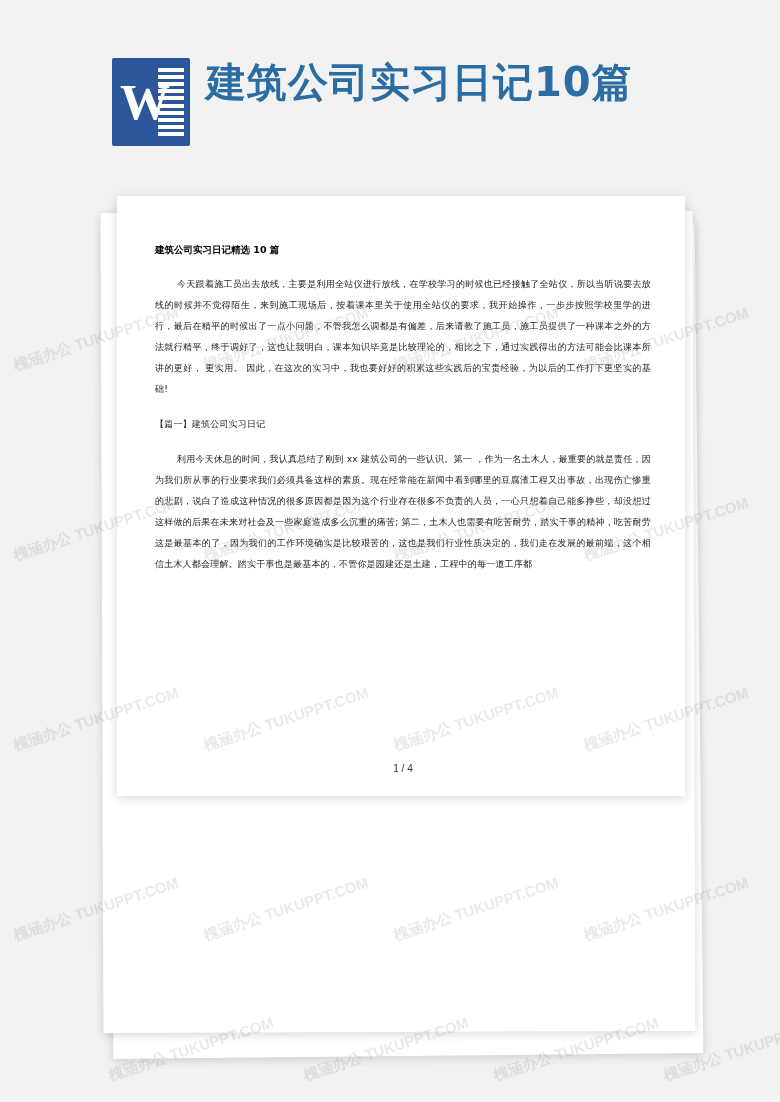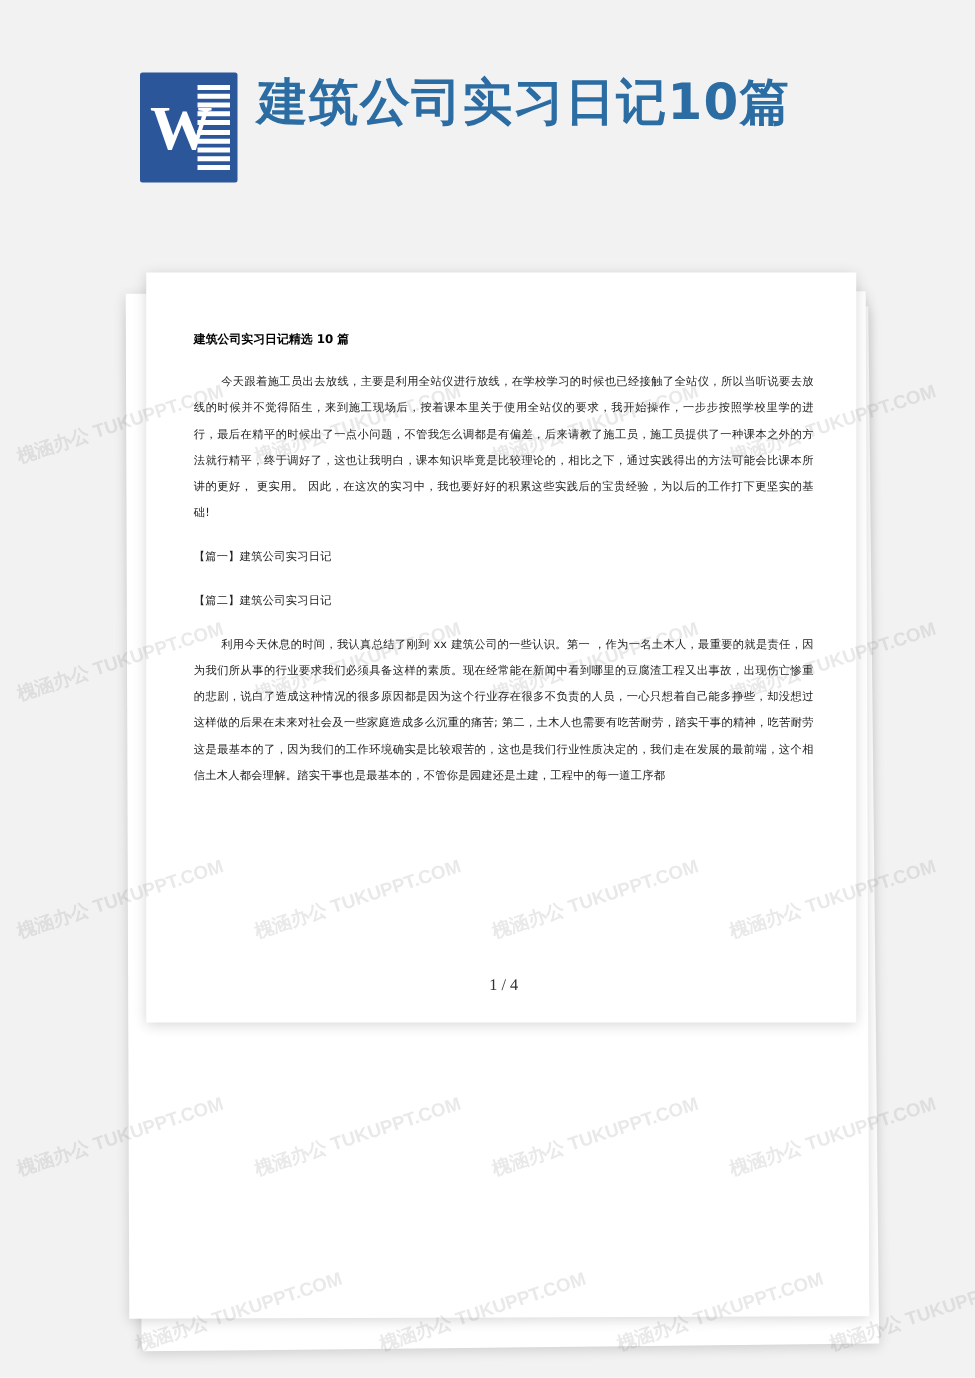--- a/index.html
+++ b/index.html
@@ -69,21 +69,20 @@
     max-width: 470px;
   }
 
   
   .stack {
     position: absolute;
     left: 95px;
     top: 196px;
     width: 600px;
     height: 860px;
-    margin-top: 22px;
   }
   .sheet {
     position: absolute;
     background: #ffffff;
     box-shadow: 0 2px 10px rgba(0,0,0,0.16);
   }
   .sheet.back2 {
     left: 14px;
     top: 30px;
     width: 590px;
@@ -129,23 +128,23 @@
     color: #222;
     letter-spacing: 0.2px;
   }
   .para.indent { text-indent: 22px; }
   .page-num {
     position: absolute;
     bottom: 0px;
     left: 0;
     right: 0;
     text-align: center;
-    font-size: 13px;
+    font-size: 10px;
     color: #333;
-    font-family: Liberation Serif, serif;
+    font-family: Liberation Sans, sans-serif;
   }
 
   
   .wm-layer {
     position: absolute;
     inset: 0;
     pointer-events: none;
     overflow: hidden;
   }
   .wm {
@@ -181,21 +180,20 @@
 </div>
 
 <div class="stack">
   <div class="sheet back2"></div>
   <div class="sheet back1"></div>
   <div class="sheet front">
     <div class="page-inner">
       <div class="doc-heading">建筑公司实习日记精选 10 篇</div>
       <p class="para indent">今天跟着施工员出去放线，主要是利用全站仪进行放线，在学校学习的时候也已经接触了全站仪，所以当听说要去放线的时候并不觉得陌生，来到施工现场后，按着课本里关于使用全站仪的要求，我开始操作，一步步按照学校里学的进行，最后在精平的时候出了一点小问题，不管我怎么调都是有偏差，后来请教了施工员，施工员提供了一种课本之外的方法就行精平，终于调好了，这也让我明白，课本知识毕竟是比较理论的，相比之下，通过实践得出的方法可能会比课本所讲的更好， 更实用。 因此，在这次的实习中，我也要好好的积累这些实践后的宝贵经验，为以后的工作打下更坚实的基础!</p>
       <p class="para">【篇一】建筑公司实习日记</p>
-      <p class="para">【篇二】建筑公司实习日记</p>
       <p class="para indent">利用今天休息的时间，我认真总结了刚到 xx 建筑公司的一些认识。第一 ，作为一名土木人，最重要的就是责任，因为我们所从事的行业要求我们必须具备这样的素质。现在经常能在新闻中看到哪里的豆腐渣工程又出事故，出现伤亡惨重的悲剧，说白了造成这种情况的很多原因都是因为这个行业存在很多不负责的人员，一心只想着自己能多挣些，却没想过这样做的后果在未来对社会及一些家庭造成多么沉重的痛苦; 第二，土木人也需要有吃苦耐劳，踏实干事的精神，吃苦耐劳这是最基本的了，因为我们的工作环境确实是比较艰苦的，这也是我们行业性质决定的，我们走在发展的最前端，这个相信土木人都会理解。踏实干事也是最基本的，不管你是园建还是土建，工程中的每一道工序都</p>
       <div class="page-num">1 / 4</div>
     </div>
   </div>
 </div>
 
 <div class="wm-layer" id="wm-layer">
     <div class="wm" style="left: 10px; top: 330px;">槐涵办公 TUKUPPT.COM</div>
     <div class="wm" style="left: 200px; top: 330px;">槐涵办公 TUKUPPT.COM</div>
     <div class="wm" style="left: 390px; top: 330px;">槐涵办公 TUKUPPT.COM</div>

